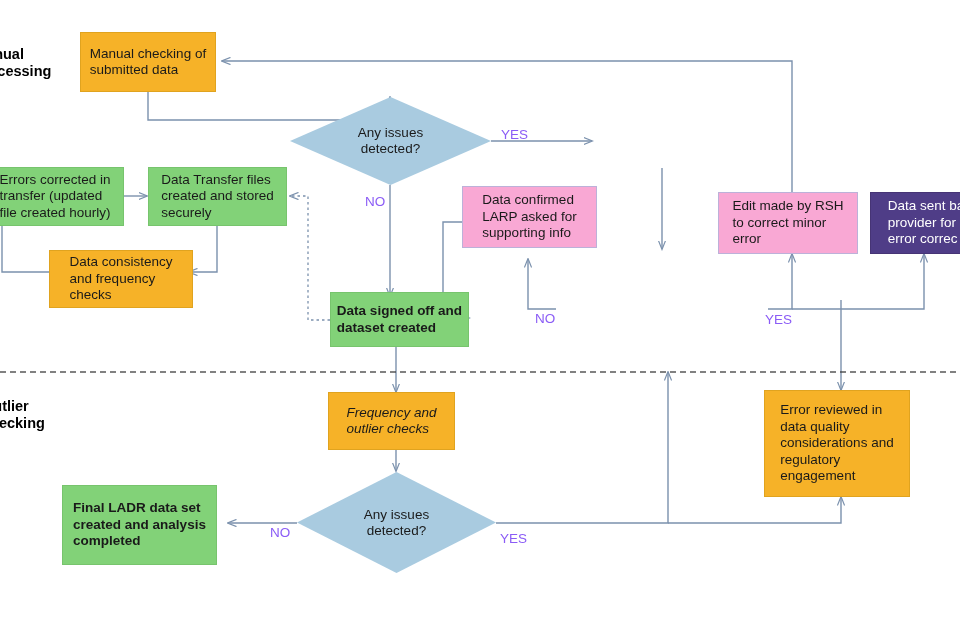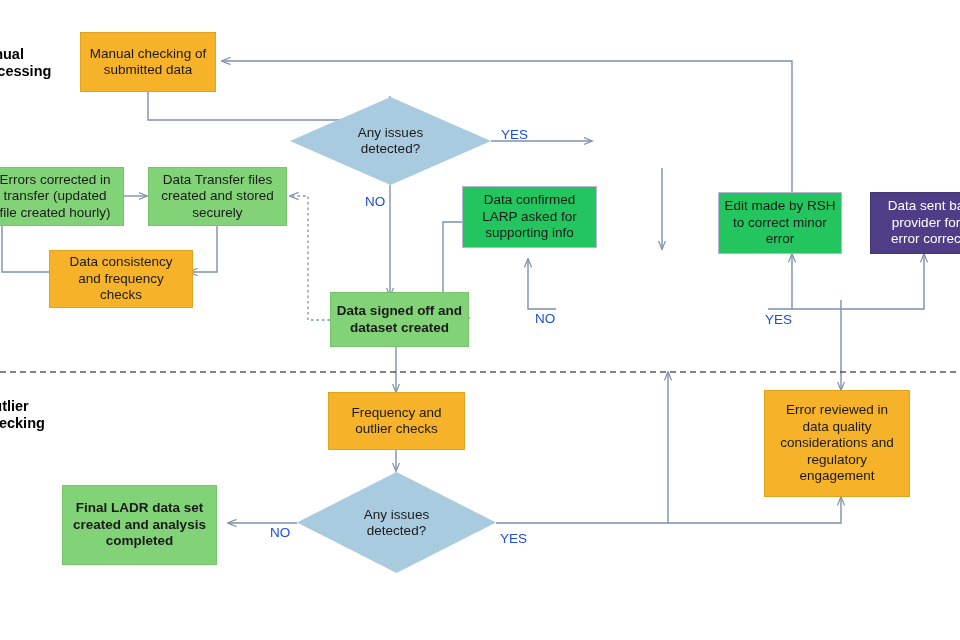--- a/index.html
+++ b/index.html
@@ -15,32 +15,32 @@
     background: #ffffff;
     overflow: hidden;
     font-family: "Liberation Sans", sans-serif;
   }
   .node {
     position: absolute;
     box-sizing: border-box;
     display: flex;
     align-items: center;
     justify-content: center;
-    text-align: center;
+    text-align: left;
     line-height: 1.22;
     font-size: 13.5px;
     color: #1a1a1a;
     padding: 2px 4px;
     white-space: pre-line;
     z-index: 3;
   }
   .node.orange { background: #f6b228; border: 1px solid #e0a31f; }
   .node.green  { background: #82d278; border: 1px solid #77c46d; }
   .node.dpurple{ background: #4f3d87; border: 1px solid #463475; color:#ffffff; }
-  .node.lpurple{ background: #22c55e; border: 1px solid #bcb1d9; }
+  .node.lpurple{ background: #f9a8d4; border: 1px solid #bcb1d9; }
 
   .diamond {
     position: absolute;
     z-index: 2;
   }
   .diamond svg { display:block; }
   .diamond .dlabel {
     position: absolute;
     left: 0; right: 0; top: 50%;
     transform: translateY(-50%);
@@ -48,21 +48,21 @@
     font-size: 13.5px;
     color: #1a1a1a;
     line-height: 1.22;
     white-space: pre-line;
     pointer-events: none;
   }
 
   .edge-label {
     position: absolute;
     font-size: 13.5px;
-    color: #1d4ed8;
+    color: #8b5cf6;
     z-index: 4;
     white-space: nowrap;
   }
 
   .band-label {
     position: absolute;
     font-size: 14.5px;
     font-weight: bold;
     color: #000000;
     line-height: 1.2;
@@ -151,21 +151,21 @@
 
   <div class="diamond" style="left:290px; top:97px; width:201px; height:88px;">
     <svg width="201" height="88" viewBox="0 0 201 88">
       <polygon points="100.5,0 201,44 100.5,88 0,44" fill="#a9cbe0"></polygon>
     </svg>
     <div class="dlabel">Any issues
 detected?</div>
   </div>
 
 
-  <div class="node lpurple" style="left:718px; top:192px; width:124px; height:62px;">Edit made by RSH
+  <div class="node lpurple" style="left:718px; top:192px; width:140px; height:62px;">Edit made by RSH
 to correct minor
 error</div>
 
   <div class="node dpurple" style="left:870px; top:192px; width:112px; height:62px;">Data sent ba
 provider for
 error correc</div>
 
   <div class="node green" style="left:-14px; top:167px; width:138px; height:59px;">Errors corrected in
 transfer (updated
 file created hourly)</div>
@@ -179,21 +179,21 @@
 supporting info</div>
 
   <div class="node orange" style="left:49px; top:250px; width:144px; height:58px;">Data consistency
 and frequency
 checks</div>
 
   <div class="node green" style="left:330px; top:292px; width:139px; height:55px;font-weight:bold;">Data signed off and
 dataset created</div>
 
 
-  <div class="node orange" style="left:328px; top:392px; width:137px; height:58px;">Frequency and
+  <div class="node orange" style="left:328px; top:392px; width:127px; height:58px;font-style:italic;">Frequency and
 outlier checks</div>
 
   <div class="node orange" style="left:764px; top:390px; width:146px; height:107px;">Error reviewed in
 data quality
 considerations and
 regulatory
 engagement</div>
 
   <div class="node green bold-node" style="left:62px; top:485px; width:155px; height:80px; font-weight:bold;">Final LADR data set
 created and analysis

